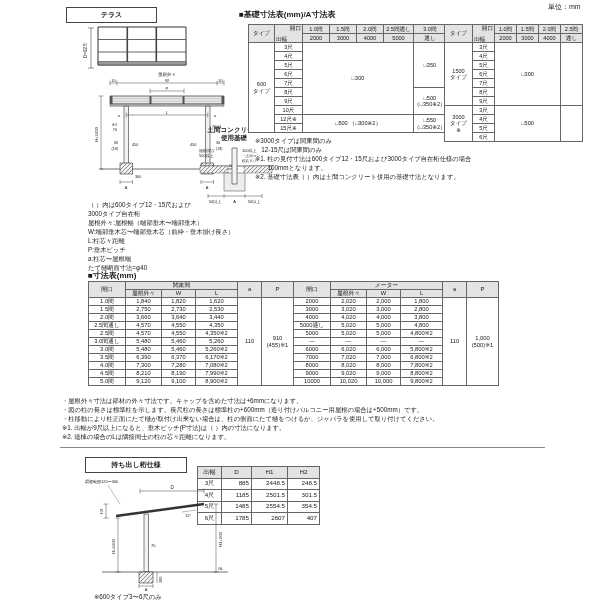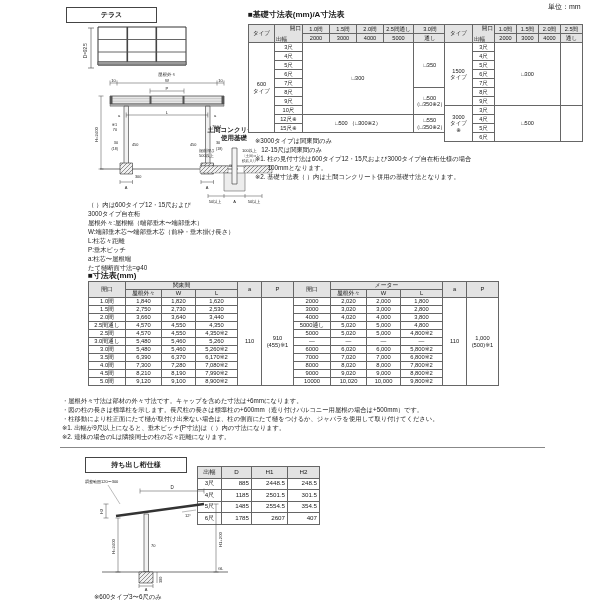--- a/index.html
+++ b/index.html
@@ -148,21 +148,21 @@
     <line x1="10" y1="48" x2="10" y2="52" stroke="#444" stroke-width="0.5"></line>
     <line x1="26" y1="48" x2="26" y2="52" stroke="#444" stroke-width="0.5"></line>
     <line x1="47" y1="48" x2="47" y2="52" stroke="#444" stroke-width="0.5"></line>
     <line x1="64" y1="48" x2="64" y2="52" stroke="#444" stroke-width="0.5"></line>
     <text x="17" y="57" font-size="4" text-anchor="middle">50以上</text>
     <text x="36.5" y="57" font-size="4" text-anchor="middle">A</text>
     <text x="56" y="57" font-size="4" text-anchor="middle">50以上</text>
   </svg>
 
   <div class="abs t7" style="left:548px;top:2px;">単位：mm</div>
-  <div class="abs t8" style="left:248px;top:9px;">■基礎寸法表(mm)/A寸法表</div>
+  <div class="abs t8" style="left:239px;top:9px;">■基礎寸法表(mm)/A寸法表</div>
 
   <div class="abs" style="left:248px;top:24px;" id="ftableA">
       <table class="gt fa">
         <colgroup>
           <col style="width:26px">
           <col style="width:28px">
           <col style="width:27px">
           <col style="width:27px">
           <col style="width:27px">
           <col style="width:30px">

